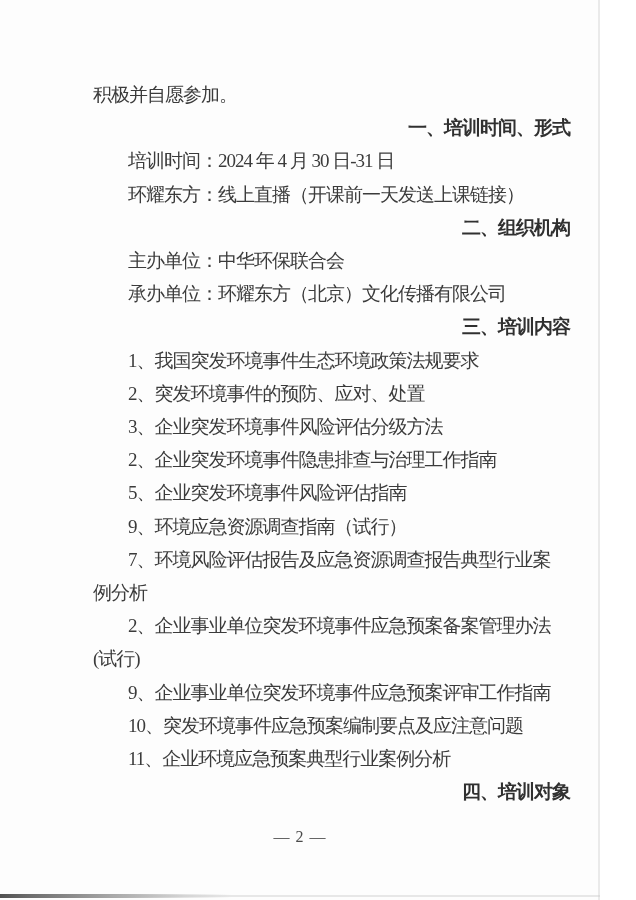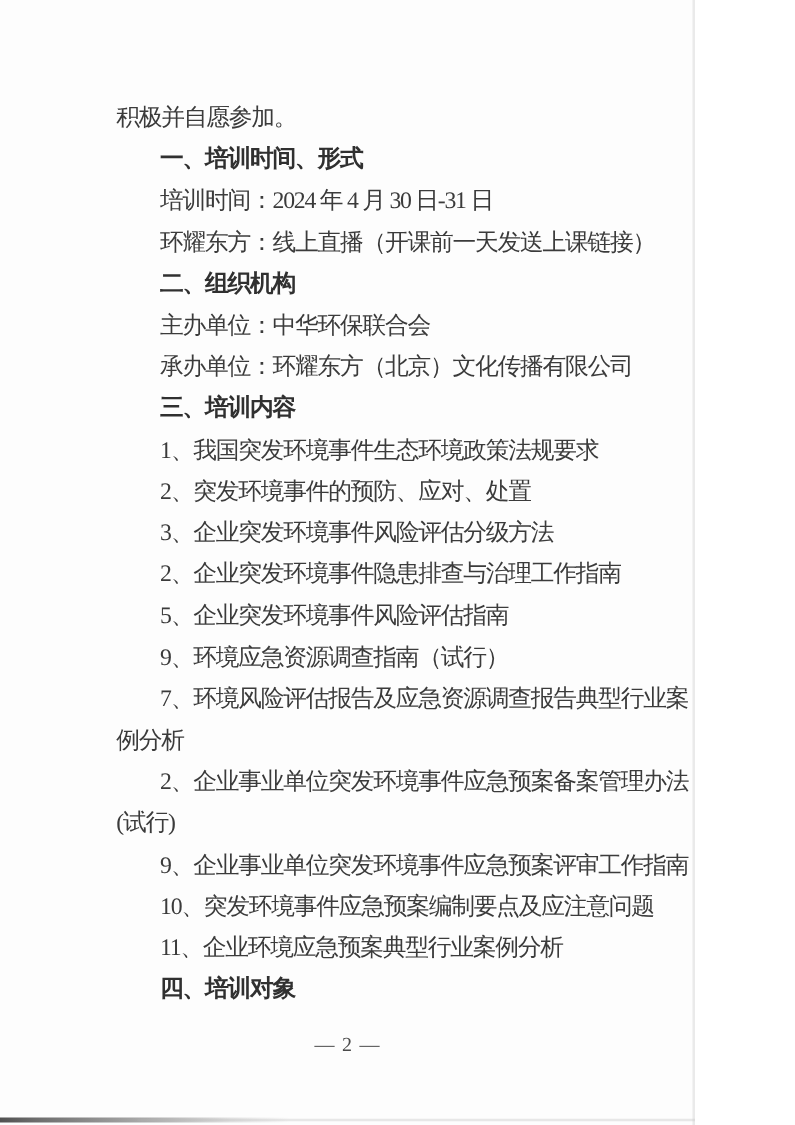--- a/index.html
+++ b/index.html
@@ -2,21 +2,21 @@
 <html><head>
 <meta charset="utf-8">
 <style>
   html, body {
     margin: 0;
     padding: 0;
     background: #ffffff;
   }
   .page {
     position: relative;
-    width: 556px;
+    width: 600px;
     height: 900px;
     background: #fdfdfd;
     overflow: hidden;
     font-family: "Liberation Serif", "DejaVu Serif", serif;
   }
   .content {
     position: absolute;
     top: 78px;
     left: 93px;
     right: 30px;
@@ -28,20 +28,21 @@
     letter-spacing: -1px;
     color: #3b3b3b;
     text-rendering: optimizeLegibility;
   }
   .line.indent {
     padding-left: 35px;
   }
   .line.bold {
     font-weight: bold;
     color: #303030;
+    text-align: right;
   }
   .page-number {
     position: absolute;
     top: 828px;
     left: 0;
     width: 100%;
     text-align: center;
     font-size: 16px;
     letter-spacing: 1px;
     color: #4a4a4a;

